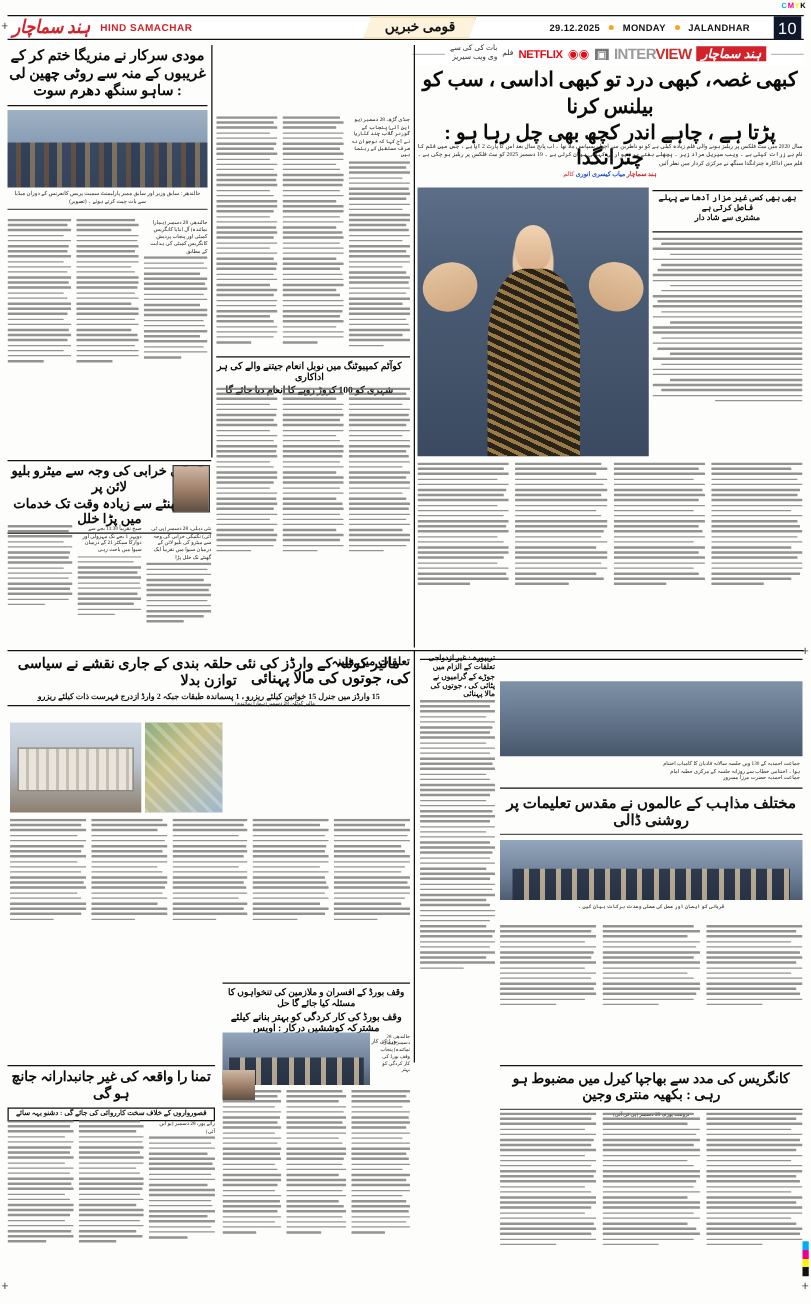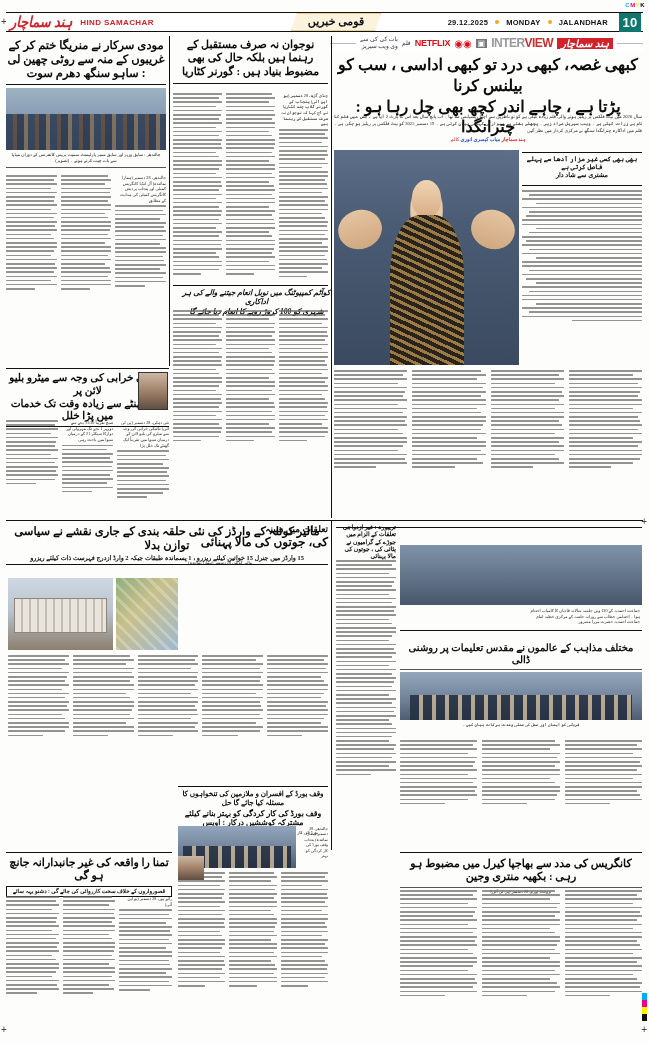--- a/index.html
+++ b/index.html
@@ -61,24 +61,24 @@
     clip-path: polygon(6px 0,100% 0,calc(100% - 6px) 100%,0 100%);
   }
   .mh-right {
     margin-left:auto; display:flex; align-items:center; gap:7px;
     font-family:"Liberation Sans",sans-serif;
     font-size:7.5px; font-weight:bold; color:#111; letter-spacing:.3px;
     padding-right:2px;
   }
   .mh-dot { width:4px; height:4px; border-radius:50%; background:#f5a623; display:inline-block; }
   .mh-page {
-    background:#0f766e; color:#fff; font-size:13px; font-weight:bold;
+    background:#0f172a; color:#fff; font-size:13px; font-weight:normal;
     font-family:"Liberation Sans",sans-serif;
     width:22px; height:19px; display:flex; align-items:center; justify-content:center;
-    margin-left:4px;
+    margin-left:12px;
   }
 
   
   .promo {
     position:absolute; left:330px; top:33px; width:313px; height:20px;
     display:flex; align-items:center; justify-content:center; gap:4px;
     background:#fff;
   }
   .promo-rule { flex:1; height:1px; background:#bbb; }
   .promo-urdu { font-size:6px; color:#333; direction:rtl; line-height:1.1; text-align:right;}
@@ -333,24 +333,20 @@
         <div class="ln s1"></div>
           <div class="ln s2"></div>
           <div class="ln s1"></div>
           <div class="ln short"></div>
       </div>
     </div>
   </div>
 
   <div class="rule-v" style="position:absolute;left:169px;top:36px;height:330px;"></div>
 
-  <div style="position:absolute;left:173px;top:36px;width:155px;">
-    <div class="hl" style="font-size:11px;padding:2px 0 3px;">نوجوان نہ صرف مستقبل کے رہنما ہیں بلکہ حال کی بھی مضبوط بنیاد ہیں : گورنر کٹاریا</div>
-    <div class="rule-h" style="margin:2px 0 3px;"></div>
-  </div>
   <div style="position:absolute;left:173px;top:93px;width:155px;height:275px;display:flex;gap:4px;">
     <div class="body-lines" style="flex:1;">
       <div class="ln s1"></div>
         <div class="ln s2"></div>
         <div class="ln s1"></div>
         <div class="ln s3"></div>
       <div class="ln s1"></div>
         <div class="ln s4"></div>
         <div class="ln s2"></div>
         <div class="ln s1"></div>
@@ -540,21 +536,21 @@
         <div class="ln s1"></div>
         <div class="ln s3"></div>
       <div class="ln s1"></div>
         <div class="ln s2"></div>
         <div class="ln s1"></div>
         <div class="ln short"></div>
     </div>
   </div>
 
   <div class="rule-h" style="position:absolute;left:173px;top:285px;width:155px;"></div>
-  <div style="position:absolute;left:179px;top:288px;width:155px;font-style:italic;">
+  <div style="position:absolute;left:170px;top:288px;width:155px;">
     <div class="hl" style="font-size:7.6px;">کوآٹم کمپیوٹنگ میں نوبل انعام جیتنے والے کی ہر اداکاری</div>
     <div class="hl" style="font-size:7.6px;">شہری کو 100 کروڑ روپے کا انعام دیا جائے گا</div>
   </div>
 
   <div class="rule-h" style="position:absolute;left:6px;top:368px;width:163px;height:1.4px;"></div>
   <div style="position:absolute;left:6px;top:372px;width:163px;">
     <div class="hl" style="font-size:10.5px;">تکنیکی خرابی کی وجہ سے میٹرو بلیو لائن پر</div>
     <div class="hl" style="font-size:10.5px;">ایک گھنٹے سے زیادہ وقت تک خدمات میں پڑا خلل</div>
     <div class="rule-h" style="margin:3px 0 3px;"></div>
   </div>
@@ -966,21 +962,21 @@
   <div class="photo stage" style="position:absolute;left:400px;top:545px;width:242px;height:60px;background:linear-gradient(180deg,#7f93a8 0%,#5e7085 60%,#47566a 100%);">
   </div>
   <div class="byline" style="position:absolute;left:530px;top:608px;width:110px;font-size:4.2px;">جماعت احمدیہ کے 130 ویں جلسہ سالانہ قادیان کا کامیاب اختتام ہوا ۔ اختتامی خطاب سے روزانہ جلسہ کے مرکزی خطبہ امام جماعت احمدیہ حضرت مرزا مسرور</div>
 
   <div style="position:absolute;left:336px;top:524px;width:60px;">
     <div class="hl" style="font-size:6px;text-align:right;">تریپورہ : غیر ازدواجی تعلقات کے الزام میں جوڑے کے گرامیوں نے پٹائی کی ، جوتوں کی مالا پہنائی</div>
   </div>
 
   <div class="rule-h" style="position:absolute;left:400px;top:630px;width:242px;"></div>
   <div style="position:absolute;left:400px;top:634px;width:242px;">
-    <div class="subhl" style="font-size:10px;margin-top:8px;">مختلف مذاہب کے عالموں نے مقدس تعلیمات پر روشنی ڈالی</div>
+    <div class="subhl" style="font-size:12px;margin-top:1px;">مختلف مذاہب کے عالموں نے مقدس تعلیمات پر روشنی ڈالی</div>
     <div class="rule-h thin" style="margin:3px 0 3px;"></div>
   </div>
   <div class="photo panel" style="position:absolute;left:400px;top:672px;width:242px;height:48px;"></div>
   <div class="cap" style="position:absolute;left:400px;top:722px;width:242px;font-size:4.2px;">قربانی کو ایمان اور عمل کی عملی وعدت       برکات بیان کیں ۔</div>
 
   <div style="position:absolute;left:400px;top:740px;width:242px;height:105px;display:flex;gap:5px;">
     <div class="body-lines" style="flex:1;">
       <div class="ln s1"></div>
         <div class="ln s2"></div>
         <div class="ln s1"></div>

